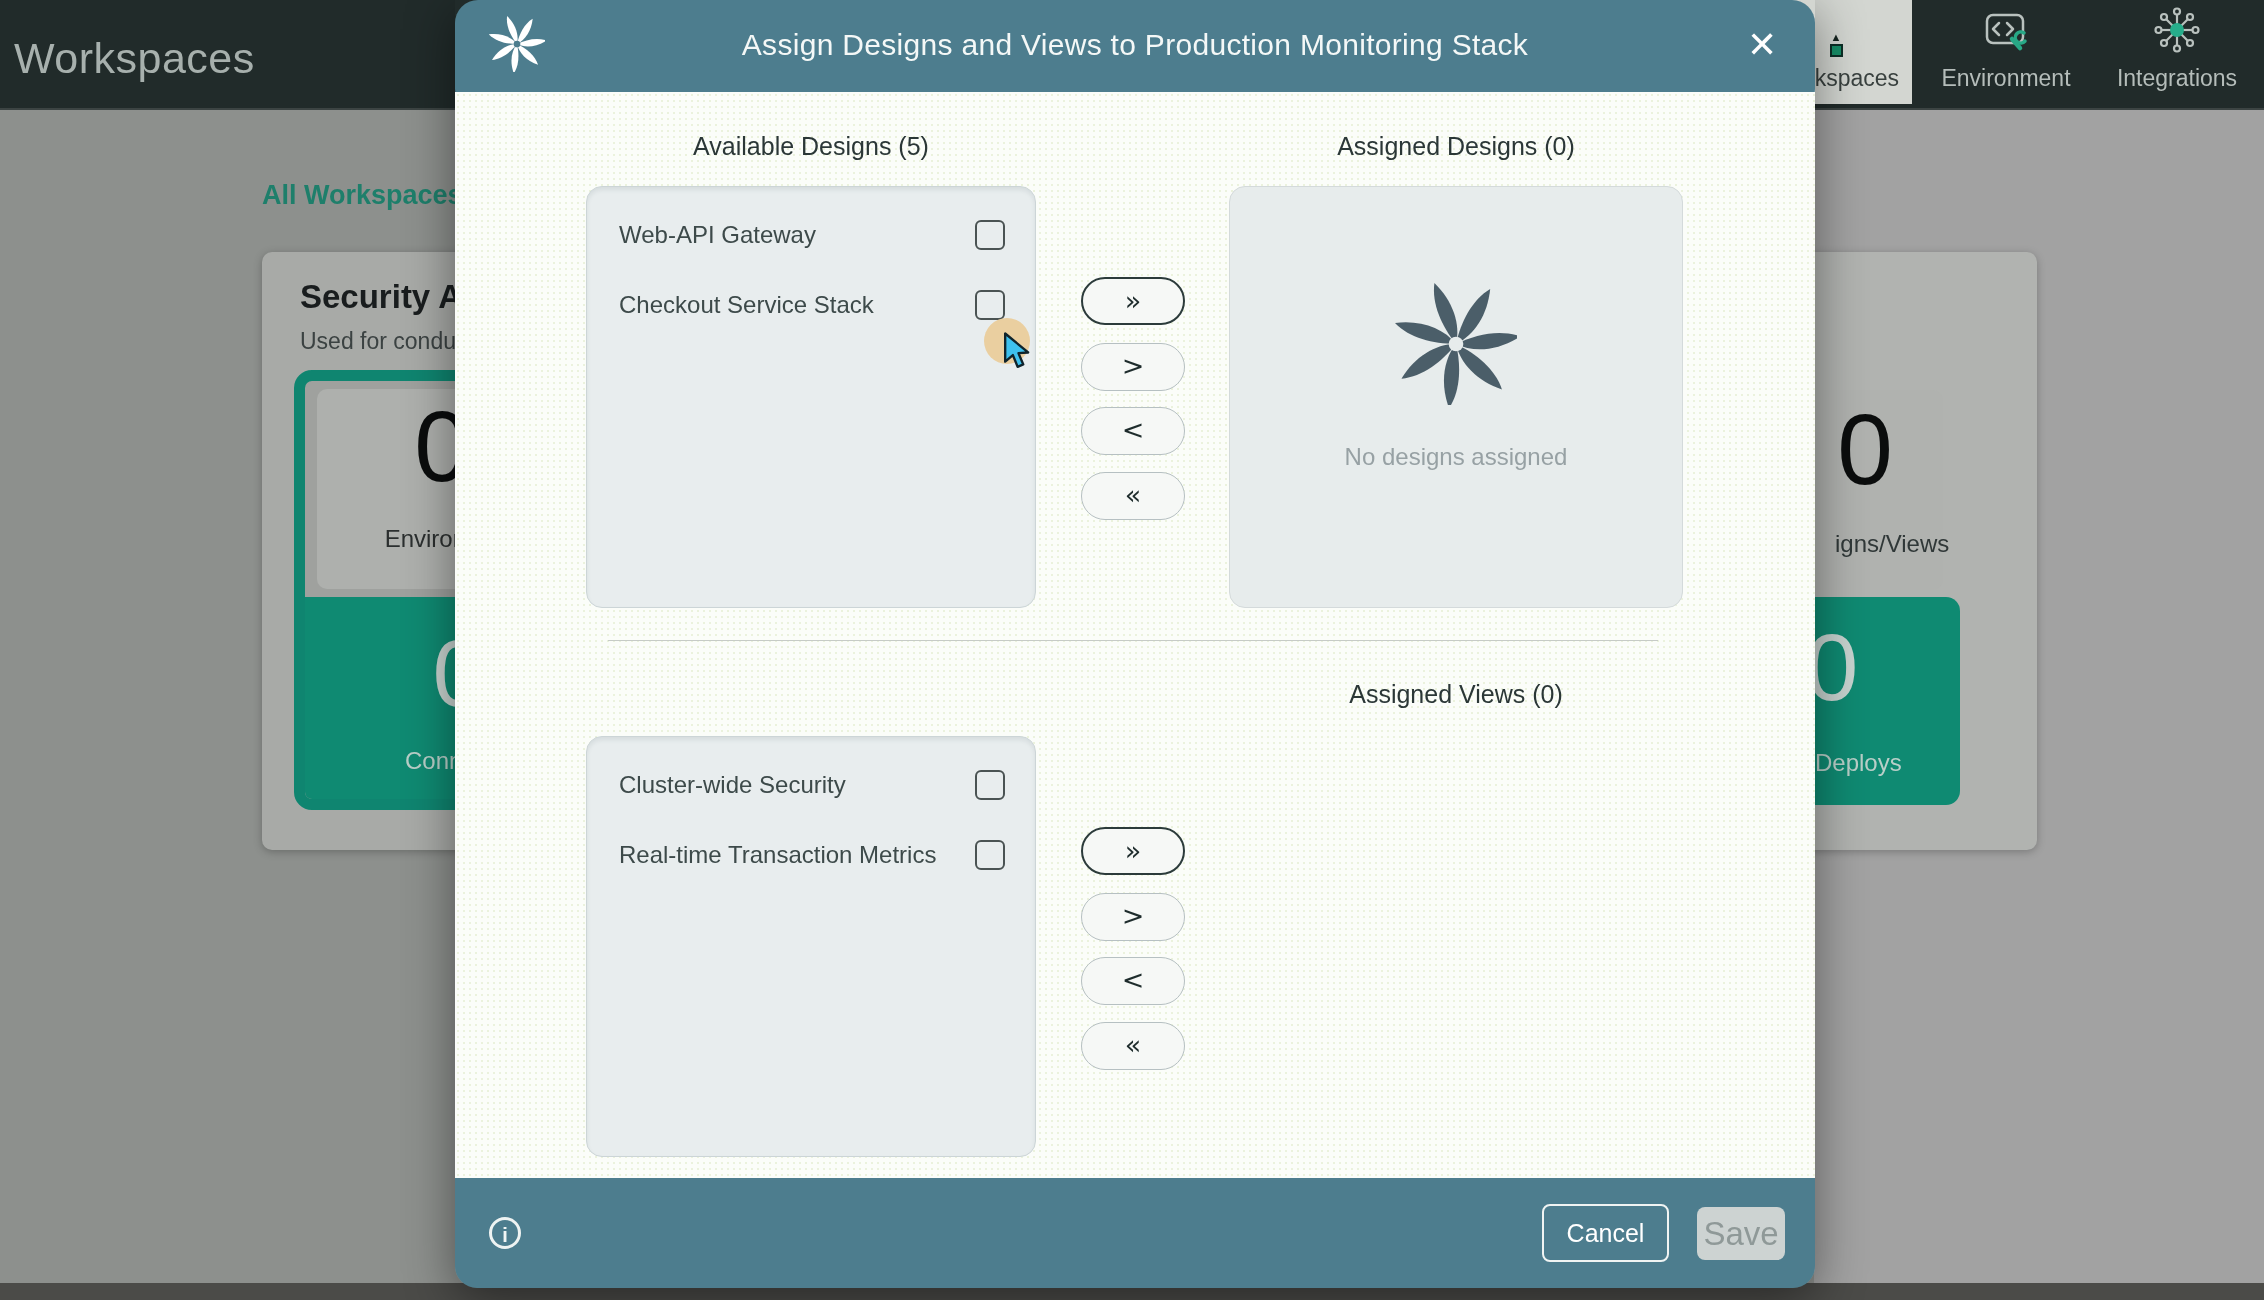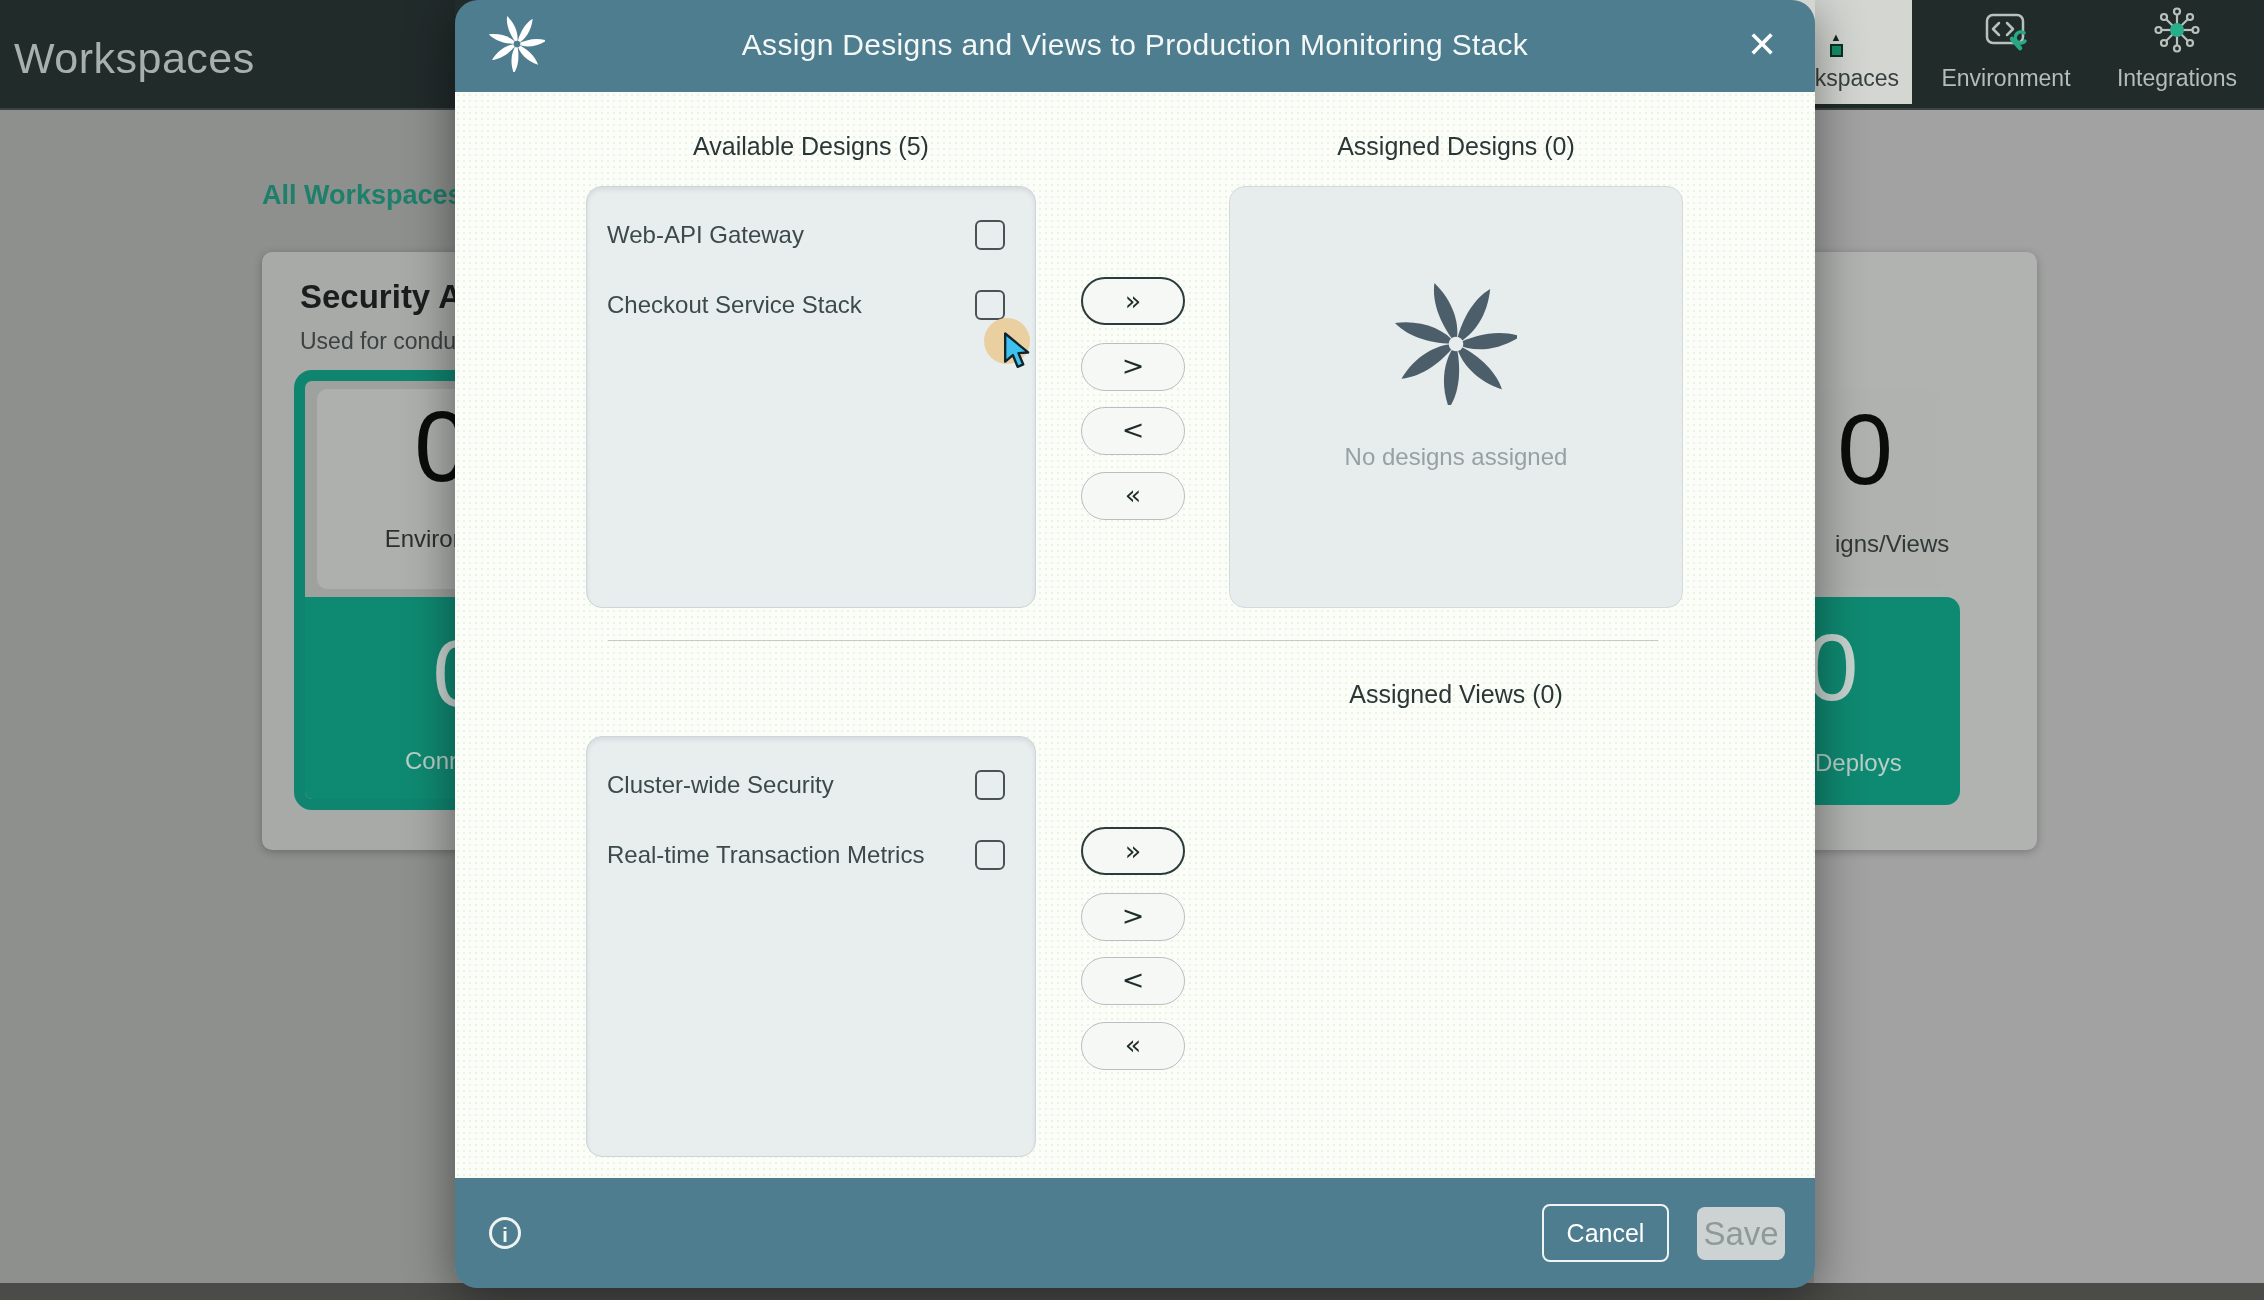--- a/index.html
+++ b/index.html
@@ -56,21 +56,21 @@
   .close-btn { position:absolute; left:1286px; top:24px; width:42px; height:42px; font-size:36px; color:#ffffff; text-align:center; line-height:42px; cursor:pointer; }
   .logo-badge { position:absolute; left:34px; top:16px; width:56px; height:56px; }
 
   .modal-body { position:absolute; left:0; top:92px; width:1360px; height:1086px;
     background-color:#fbfdf9;
     background-image:radial-gradient(rgba(170,200,110,0.20) 1.2px, transparent 1.3px);
     background-size:6px 6px; }
 
   .sec-header { position:absolute; width:450px; text-align:center; font-size:25px; color:#2b3737; }
   .listbox { position:absolute; left:131px; width:450px; background:#e8edee; border:1px solid #ccd5d7; border-radius:16px; box-shadow:inset 0 3px 4px rgba(60,80,85,0.10); }
-  .lrow { position:absolute; left:20px; right:30px; height:56px; display:flex; align-items:center; justify-content:space-between; }
+  .lrow { position:absolute; left:32px; right:30px; height:56px; display:flex; align-items:center; justify-content:space-between; }
   .lrow-label { font-size:24px; color:#3d4a4a; }
   .cbx { width:30px; height:30px; border:2px solid #4a5353; border-radius:6px; background:transparent; cursor:pointer; }
 
   .panel { position:absolute; left:774px; width:454px; background:#e7ecec; border:1px solid #d4dadb; border-radius:16px; }
   .empty-art { position:absolute; left:0; width:100%; display:flex; justify-content:center; }
   .empty-text { position:absolute; left:0; width:100%; text-align:center; font-size:24px; color:#97a1a4; }
 
   .tbtn { position:absolute; left:626px; width:104px; height:48px; border-radius:24px; background:#f6f8f6; border:1.5px solid #b6c0c2; font-size:27px; color:#1e2c2c; text-align:center; line-height:44px; cursor:pointer; font-family:"DejaVu Sans", sans-serif; }
   .tbtn-strong { border:2px solid #2c3b3b; }
 

